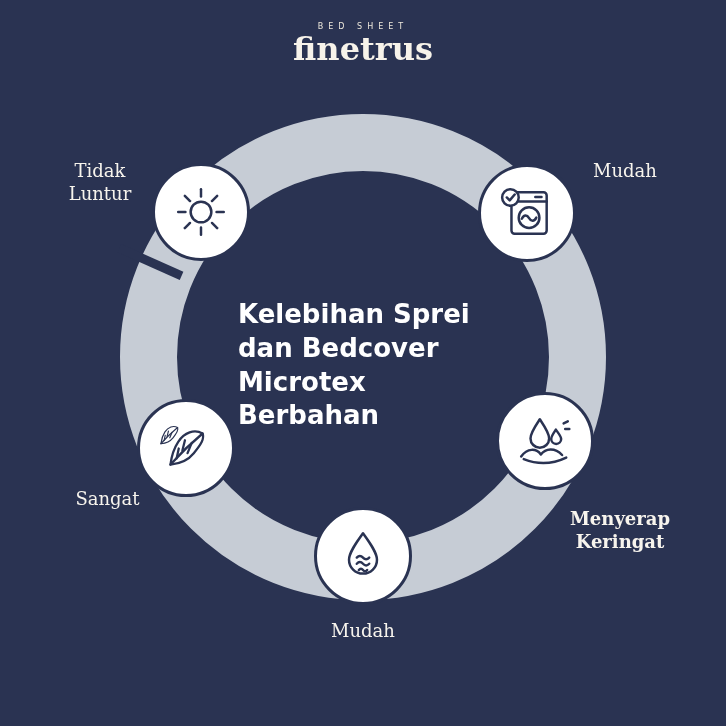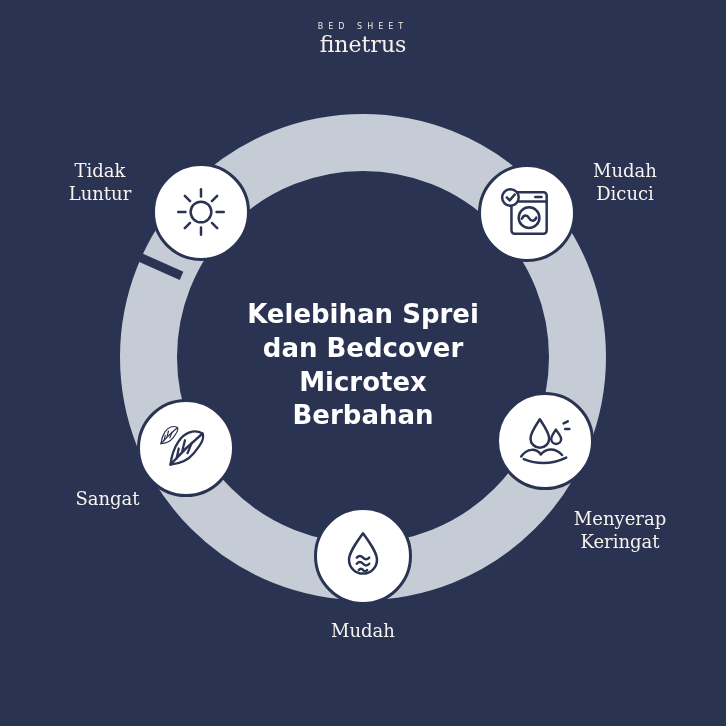--- a/index.html
+++ b/index.html
@@ -12,21 +12,21 @@
   .stage{position:relative;width:726px;height:620px;}
 
   
   .logo{position:absolute;top:22px;left:0;right:0;text-align:center;color:#f7f3ea;}
   .logo-tagline{
     font-family:"DejaVu Sans", sans-serif;
     font-size:8px;letter-spacing:5px;color:#ece7db;
   }
   .logo-brand{
     font-family:"DejaVu Serif", serif;
-    font-size:22px;font-weight:normal;line-height:1.05;margin-top:2px;
+    font-size:32px;font-weight:bold;line-height:1.05;margin-top:2px;
   }
 
   
   .ring{
     position:absolute;left:120px;top:114px;
     width:486px;height:486px;border-radius:50%;
     border:57px solid #c6ccd5;box-sizing:border-box;
   }
   .ring-gap{
     position:absolute;left:146px;top:228px;width:9px;height:68px;
@@ -43,21 +43,21 @@
 
   
   .label{
     position:absolute;color:#f7f4ed;font-size:18px;line-height:1.26;
     text-align:center;
   }
 
   
   .center-title{
     position:absolute;left:238px;top:298px;width:250px;
-    text-align:center;color:#ffffff;
+    color:#ffffff;
     font-family:"DejaVu Sans", sans-serif;
     font-weight:bold;font-size:26px;line-height:1.3;
   }
 </style>
 </head>
 <body>
 
 <div class="stage">
 
   <div class="logo">
@@ -99,34 +99,33 @@
       <line x1="13" y1="17" x2="47" y2="17"></line>
       <line x1="36" y1="12.5" x2="42" y2="12.5"></line>
       <circle cx="30" cy="32.5" r="10"></circle>
       <path d="M23 33.5 c2 -4 5 -4 7 -0.5 c2 3.5 5 3.5 7 -0.5"></path>
       <circle cx="12" cy="13" r="8" fill="#ffffff"></circle>
       <path d="M8.5 13 l2.8 2.8 l4.8 -5.6" fill="none"></path>
     </svg>
   </div>
   <div class="label" style="left:555px;top:160px;width:140px;">
     <span>Mudah</span><br>
-    <span>Dicuci</span>
   </div>
 
   <div class="badge" style="left:496px;top:392px;">
     <svg width="58" height="58" viewBox="0 0 56 56" fill="none" stroke="#2a3352" stroke-width="2.4" stroke-linecap="round" stroke-linejoin="round">
       <path d="M23 7 C 19 13, 14 20, 14 25.5 a9 9 0 0 0 18 0 C 32 20, 27 13, 23 7 Z"></path>
       <path d="M38.5 17 C 36.5 20, 34 23.5, 34 26 a4.8 4.8 0 0 0 9.6 0 C 43.6 23.5, 40.5 20, 38.5 17 Z"></path>
       <line x1="46" y1="11" x2="50" y2="9"></line>
       <line x1="47.5" y1="16.5" x2="51.5" y2="16.5"></line>
       <path d="M5 43 C 11 34.5, 19.5 35, 24 41 C 28.5 35, 37.5 34, 44.5 41.5"></path>
       <path d="M7.5 45.5 C 20 50.5, 35 50.5, 48.5 44"></path>
     </svg>
   </div>
-  <div class="label" style="left:540px;top:508px;width:160px;">
+  <div class="label" style="left:540px;top:508px;width:160px;font-weight:bold;">
     <span>Menyerap</span><br>
     <span>Keringat</span>
   </div>
 
   <div class="badge" style="left:314px;top:507px;">
     <svg width="58" height="58" viewBox="0 0 56 56" fill="none" stroke="#2a3352" stroke-width="2.4" stroke-linecap="round">
       <path d="M28 6 C 21.5 15, 14.5 24.5, 14.5 31.5 a13.5 13.5 0 0 0 27 0 C 41.5 24.5, 34.5 15, 28 6 Z" stroke-linejoin="round"></path>
       <path d="M22 29.5 q3 -3.2 6 0 q3 3.2 6 0"></path>
       <path d="M22 35.5 q3 -3.2 6 0 q3 3.2 6 0"></path>
       <path d="M24 41.5 q2 -2.6 4 0 q2 2.6 4 0"></path>

